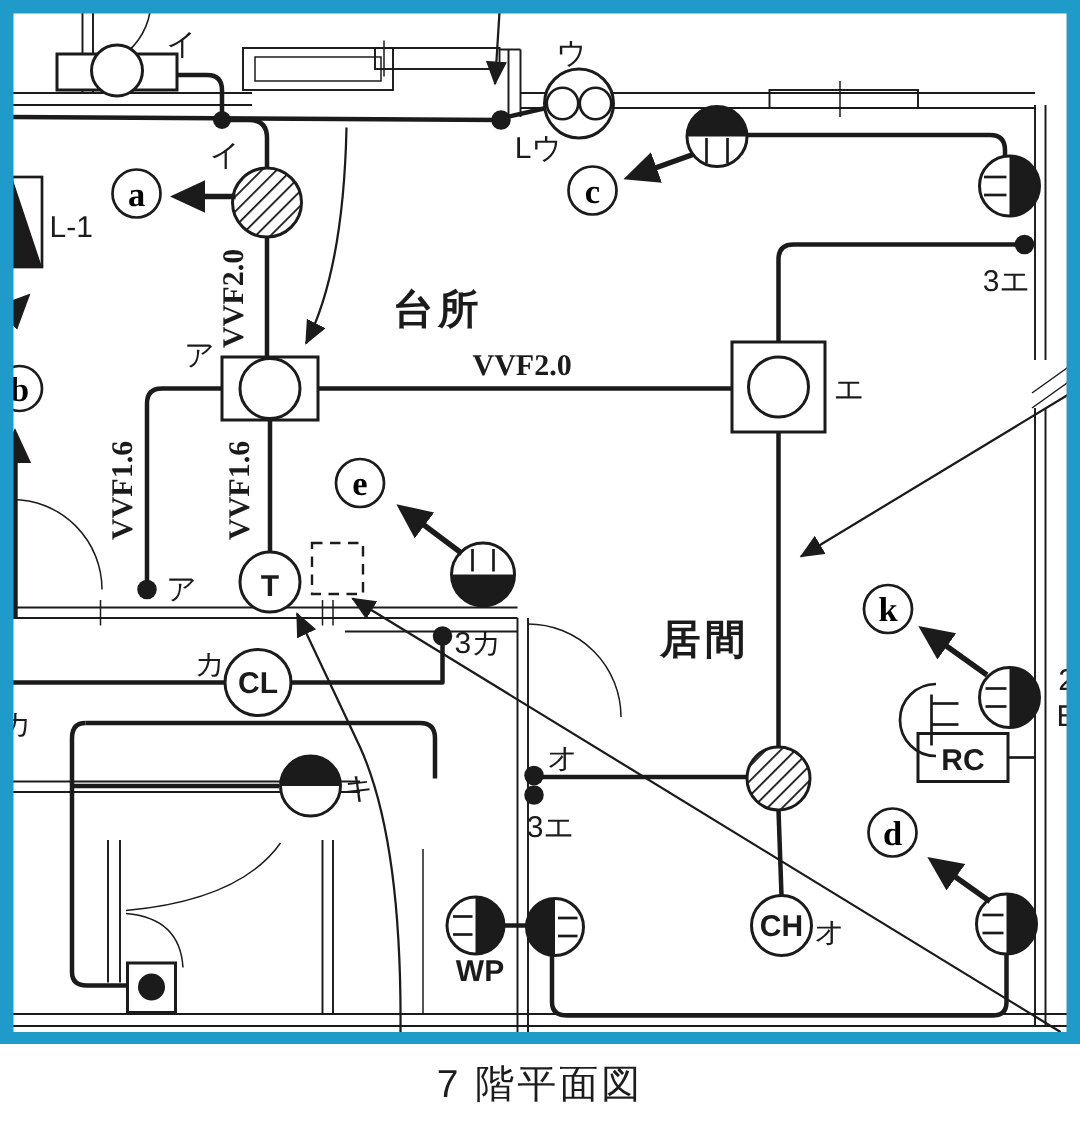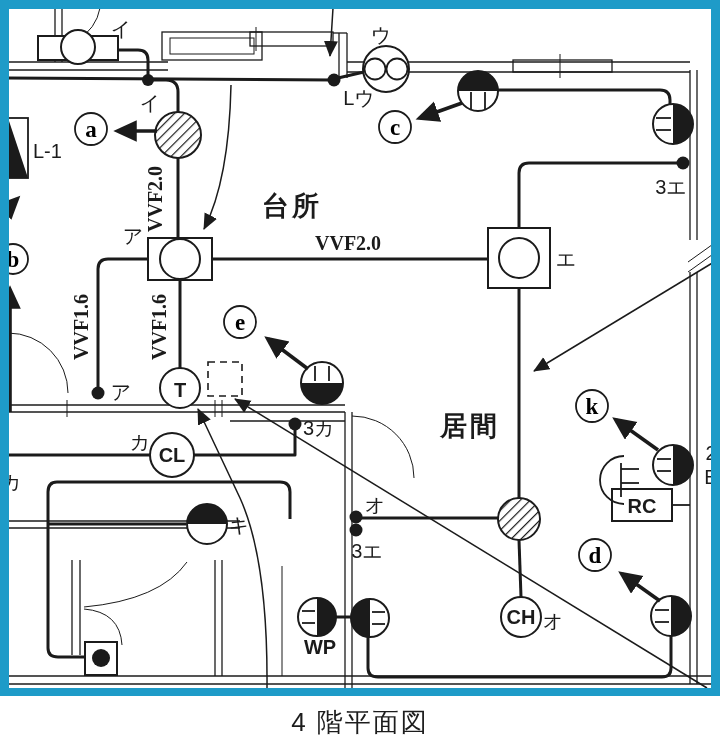--- a/index.html
+++ b/index.html
@@ -314,16 +314,16 @@
     <text class="lbl mid" x="553" y="628">オ</text>
     <text class="lbl mid" x="320" y="654" font-weight="bold">WP</text>
     <text class="lbl mid" x="711" y="460">2</text>
     <text class="lbl mid" x="711" y="484">E</text>
   </g>
 
   <rect class="frame-rect" x="4.5" y="4.5" width="711" height="688"></rect>
 </svg>
 
 <div class="caption-bar">
-  <span class="caption-text">4 階平面図</span>
+  <span class="caption-text">7 階平面図</span>
 </div>
 
 </div>
 
 </body></html>

